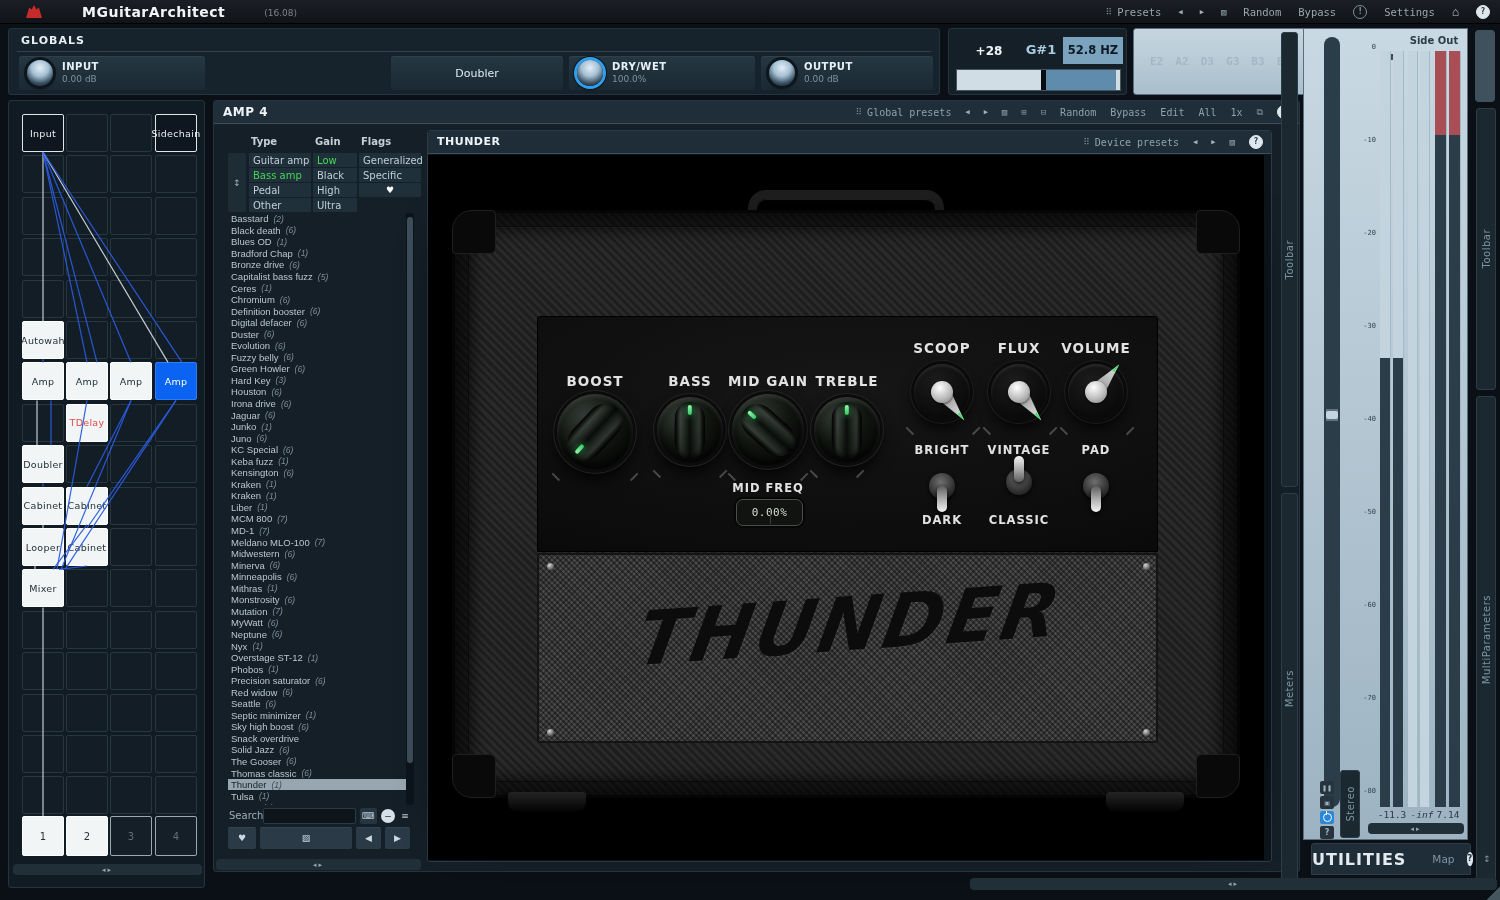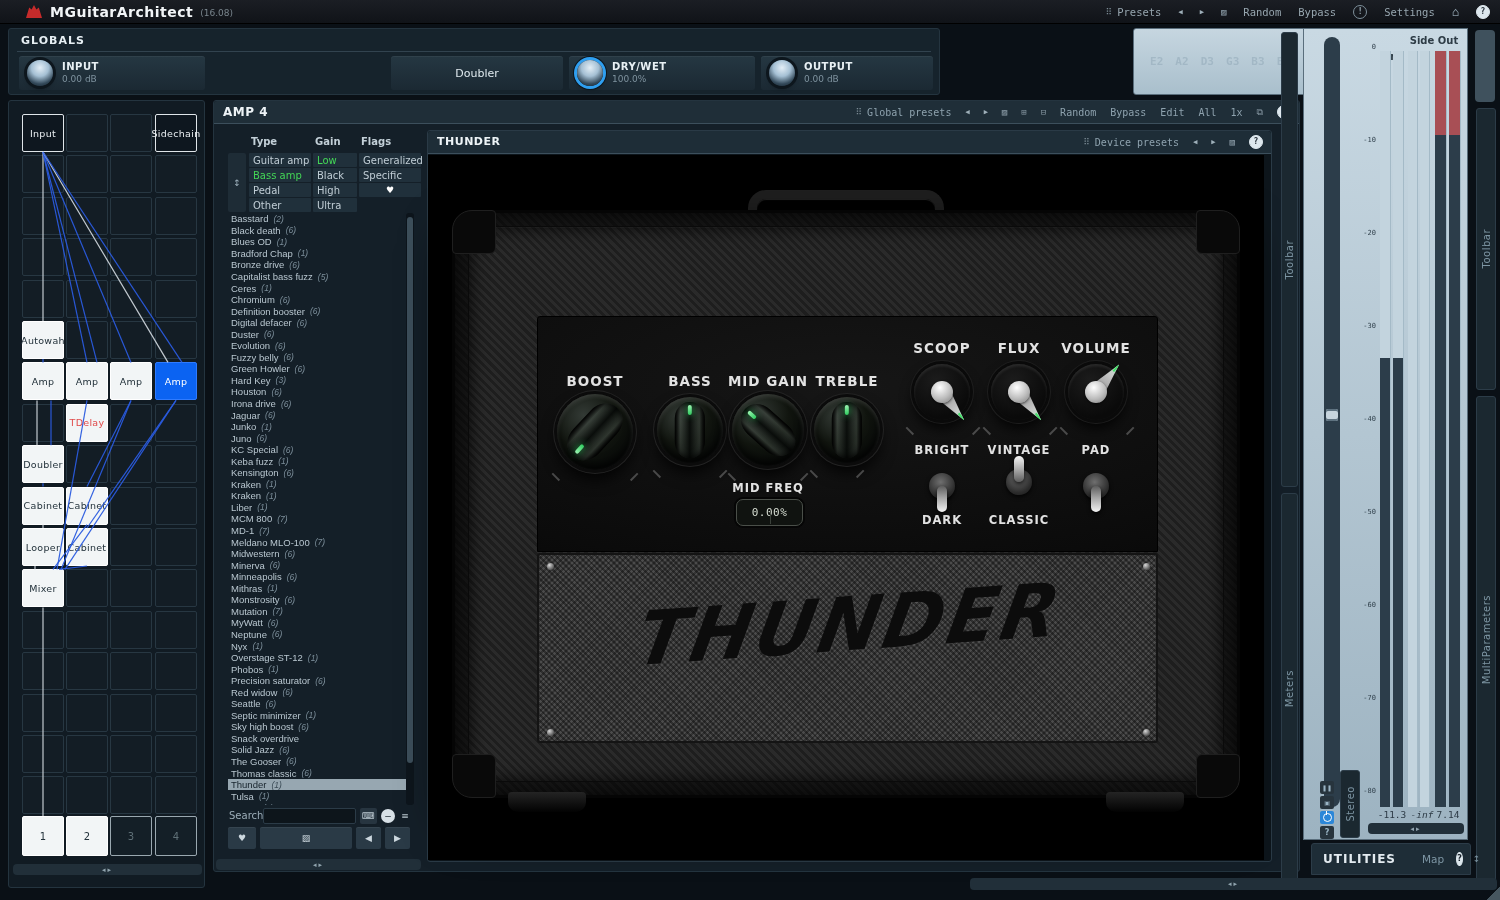--- a/index.html
+++ b/index.html
@@ -2,21 +2,21 @@
 <html><head>
 <meta charset="utf-8">
 <style>
   html,body{margin:0;padding:0;background:#07090c;}
   .screen{position:relative;width:1500px;height:900px;background:#0a1016;overflow:hidden;
           font-family:"DejaVu Sans",sans-serif;color:#dfe8ed;-webkit-font-smoothing:antialiased;}
   .abs{position:absolute;}
   .panel{position:absolute;background:#16232c;border:1px solid #24343f;border-radius:3px;box-sizing:border-box;}
   
   .topbar{position:absolute;left:0;top:0;width:1500px;height:23px;background:linear-gradient(#1b1e24,#101318);
-          display:flex;align-items:center;border-bottom:1px solid #000;}
+          display:flex;align-items:center;border-bottom:1px solid #000;gap:32px;}
   .logo{width:16px;height:13px;margin-left:26px;margin-right:8px;background:#c62b2b;
         clip-path:polygon(50% 0,65% 35%,80% 20%,100% 100%,0 100%,20% 20%,35% 35%);}
   .apptitle{font-size:14px;font-weight:bold;letter-spacing:.5px;color:#f2f5f7;}
   .appver{font-size:9px;color:#79858d;margin-left:7px;margin-top:2px;}
   .tb-right{margin-left:auto;display:flex;align-items:center;gap:17px;padding-right:10px;
             font-size:10.5px;color:#97a6af;font-family:"DejaVu Sans Mono",monospace;}
   .tbitem{display:flex;align-items:center;gap:5px;cursor:default;}
   .dots{font-size:9px;color:#7b8b95;}
   .arr{font-size:7px;color:#9fb0ba;}
   .cir{width:12px;height:12px;border:1px solid #7e909b;border-radius:50%;font-size:8px;line-height:12px;
@@ -156,21 +156,21 @@
   .mtrack{position:absolute;top:22px;height:756px;background:#c3d4de;border-right:1px solid #a4bac7;box-sizing:border-box;}
   .mfill{position:absolute;left:0;width:100%;background:#2c3d4a;}
   .mred{position:absolute;left:0;width:100%;background:#a84f55;}
   .mtick{position:absolute;width:32px;text-align:right;font-size:7px;color:#33434e;font-family:"DejaVu Sans Mono",monospace;}
   .mval{position:absolute;top:780px;width:44px;text-align:center;font-size:9.5px;color:#2c3a45;font-family:"DejaVu Sans Mono",monospace;}
   .mbtn{position:absolute;left:16px;width:14px;height:13px;background:#27343d;border-radius:2px;color:#9ab4c4;
         font-size:6px;display:flex;align-items:center;justify-content:center;font-weight:bold;}
   .mbtn.blue{background:#2b87d8;color:#fff;}
   .util{position:absolute;left:1311px;top:843px;width:160px;height:32px;background:#1e2d37;border:1px solid #2c3c48;
         border-radius:3px 3px 0 0;box-sizing:border-box;display:flex;align-items:center;}
-  .uttl{font-size:12px;font-weight:bold;letter-spacing:1px;color:#e3ebf0;margin-left:11px;}
+  .uttl{font-size:16px;font-weight:bold;letter-spacing:1px;color:#e3ebf0;}
   .utmap{font-size:10.5px;color:#7e96a4;margin-left:26px;}
   .resize{position:absolute;right:0;bottom:0;width:16px;height:14px;
           background:linear-gradient(135deg,transparent 55%,#46565f 55%);}
   .icon-pwr{width:7px;height:7px;border:1.2px solid currentColor;border-radius:50%;position:relative;}
   .icon-pwr::after{content:'';position:absolute;left:2px;top:-3px;width:1.4px;height:4px;background:currentColor;}
 </style>
 </head>
 <body>
 
 <div class="screen">
@@ -218,20 +218,29 @@
     </div>
     <div class="gcellbox" style="left:752px;top:27px;width:172px;height:34px;">
       <div class="gknob"></div>
       <div class="glbl">
           <span class="l1">OUTPUT</span>
         <span class="l2">0.00 dB</span>
         </div>
     </div>
   </div>
 
+  <div class="panel" style="left:948px;top:28px;width:179px;height:67px;background:#141f28;">
+    <div class="tcents">+28</div>
+    <div class="tnote">G#1</div>
+    <div class="tfreq">52.8 HZ</div>
+    <div class="tmeter">
+      <div class="tblue"></div>
+      <div class="tneedle"></div>
+    </div>
+  </div>
 
   <div class="panel" style="left:1133px;top:28px;width:174px;height:67px;background:linear-gradient(#c6d6e0,#a9bfcc);border-color:#5a6e7c;">
     <div class="strings" id="strings-row">
         <span class="strlbl">E2</span>
         <span class="strlbl">A2</span>
         <span class="strlbl">D3</span>
         <span class="strlbl">G3</span>
         <span class="strlbl">B3</span>
         <span class="strlbl">E4</span>
       </div>

